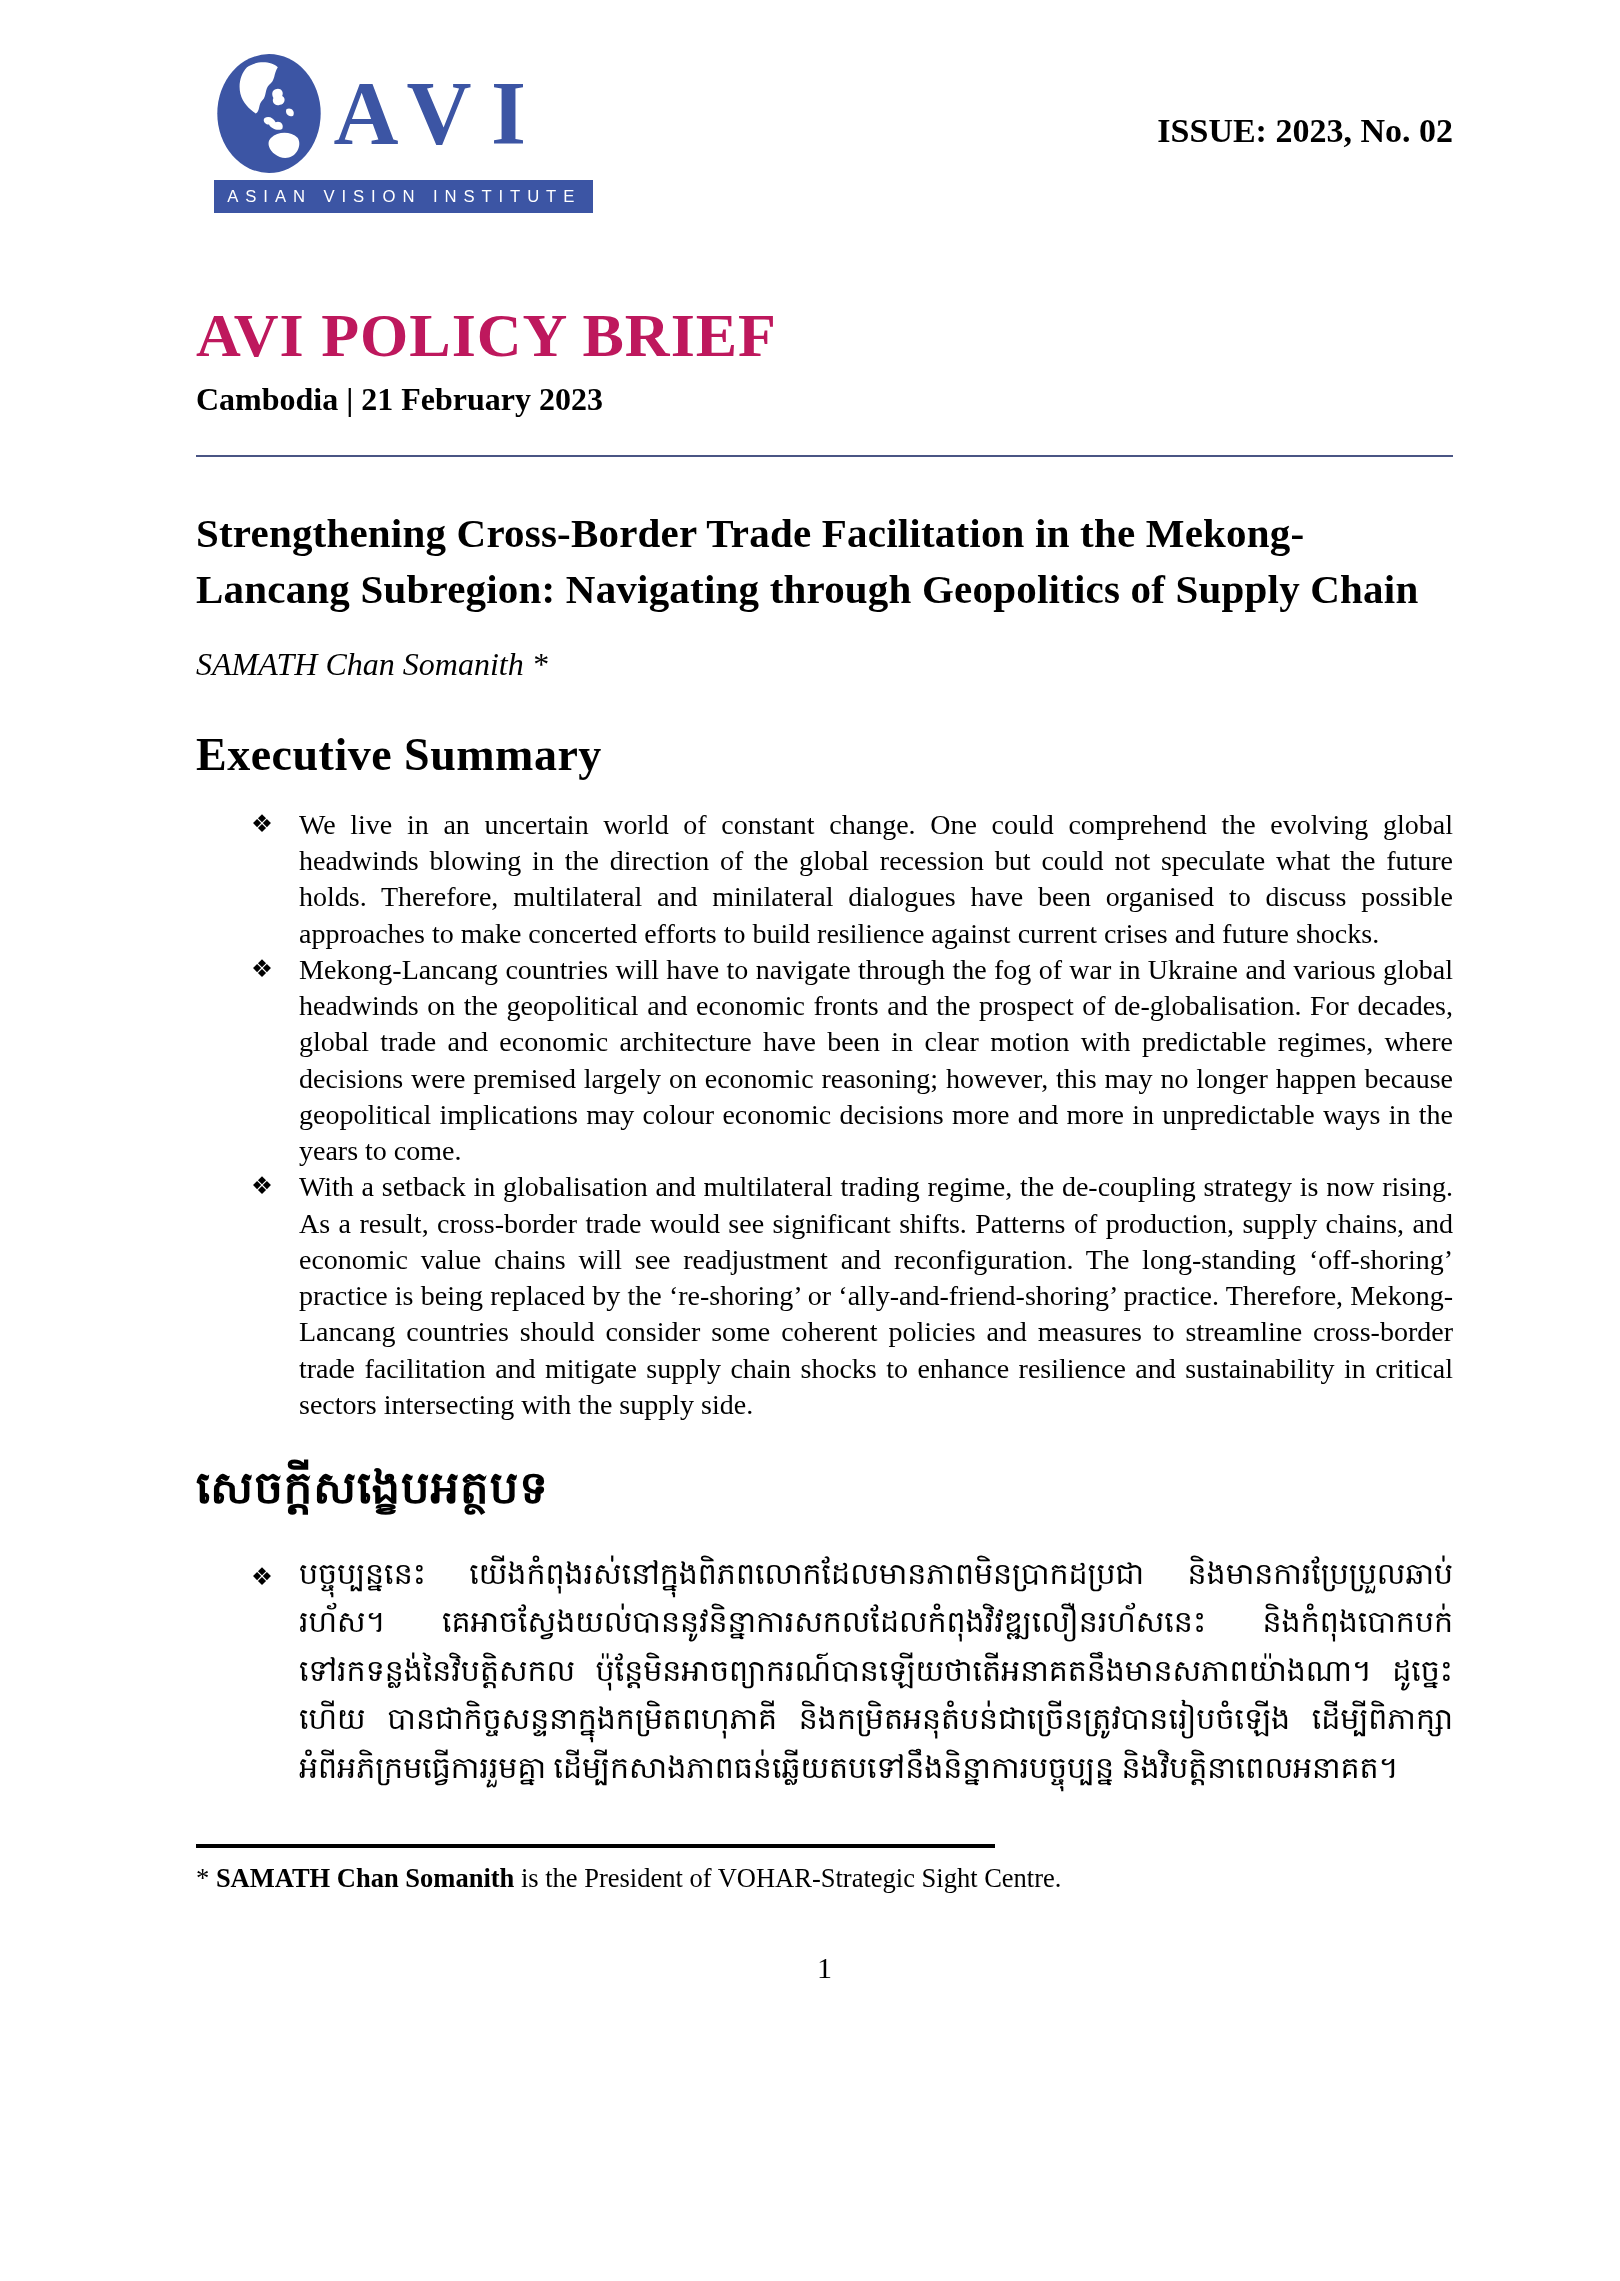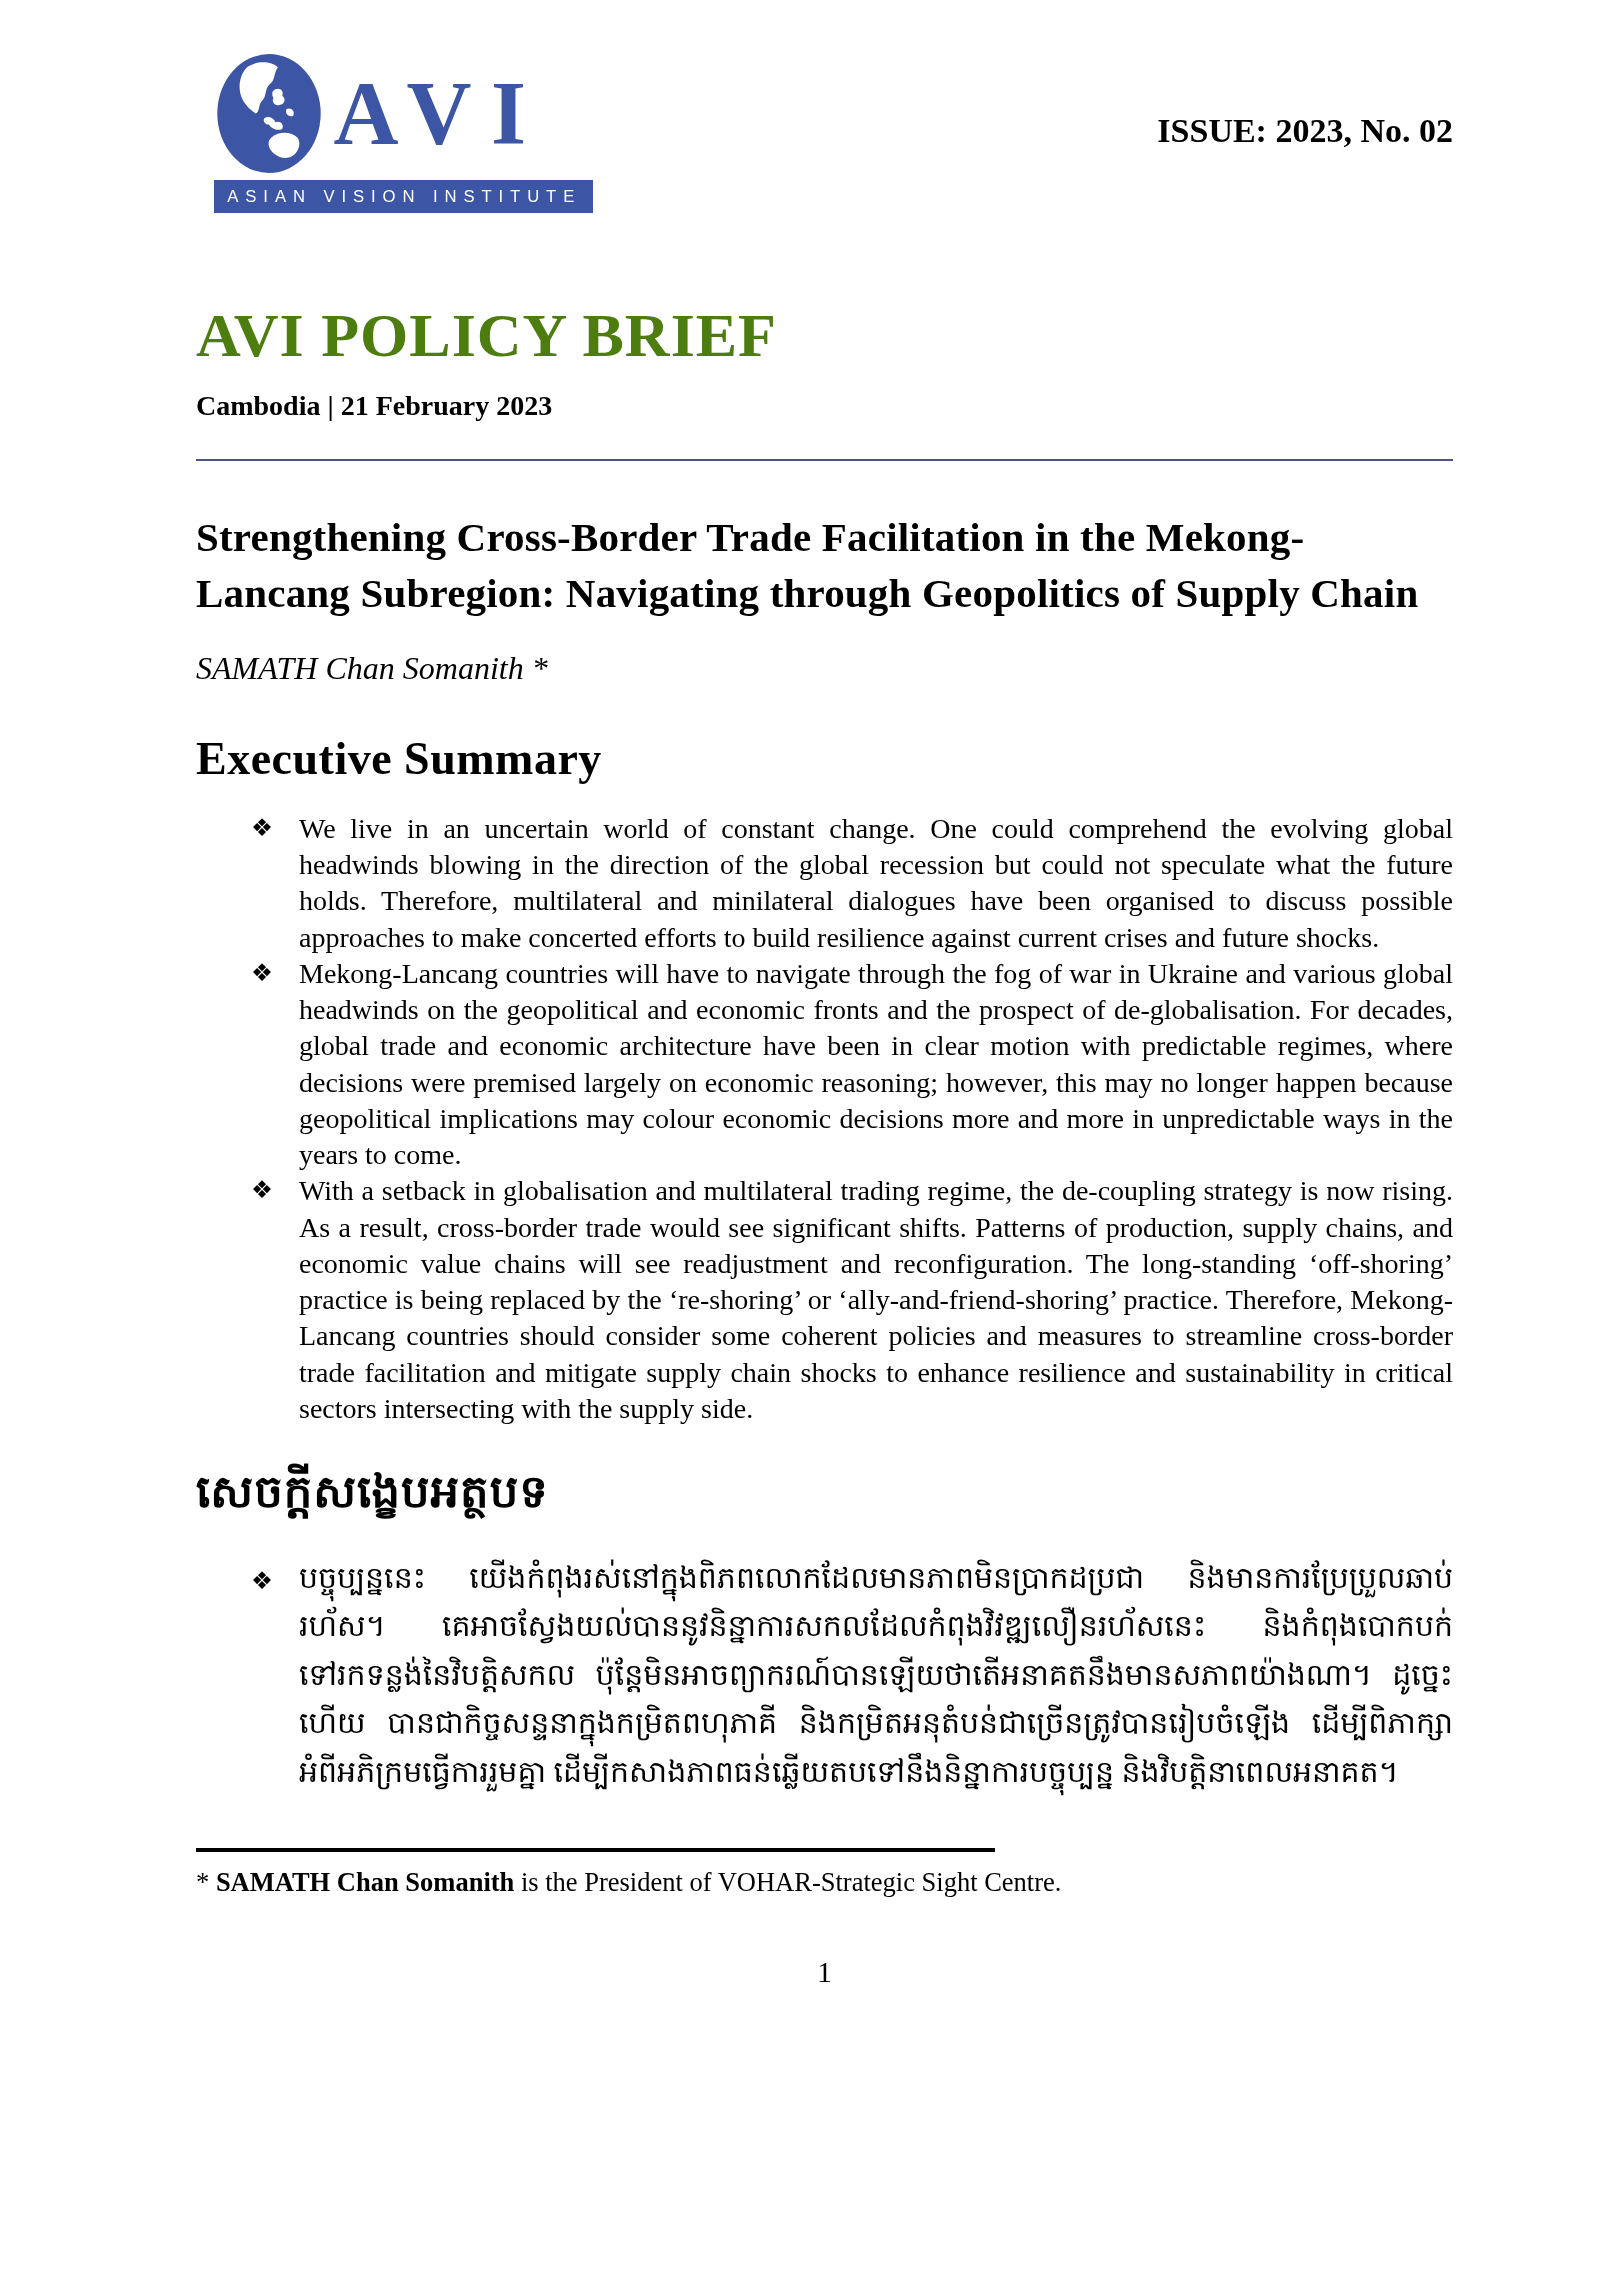--- a/index.html
+++ b/index.html
@@ -53,27 +53,27 @@
     font-size: 34px;
     font-weight: bold;
     white-space: nowrap;
   }
 
   
   .brand-title {
     margin-top: 90px;
     font-size: 62px;
     font-weight: bold;
-    color: #4d7c0f;
+    color: #be185d;
     letter-spacing: 1px;
     line-height: 1.05;
   }
   .dateline {
-    margin-top: 22px;
-    font-size: 28px;
+    margin-top: 13px;
+    font-size: 32px;
     font-weight: bold;
   }
   .rule {
     margin-top: 37px;
     border: none;
     border-top: 2.9px solid #4A5584;
     width: 100%;
   }
 
   

